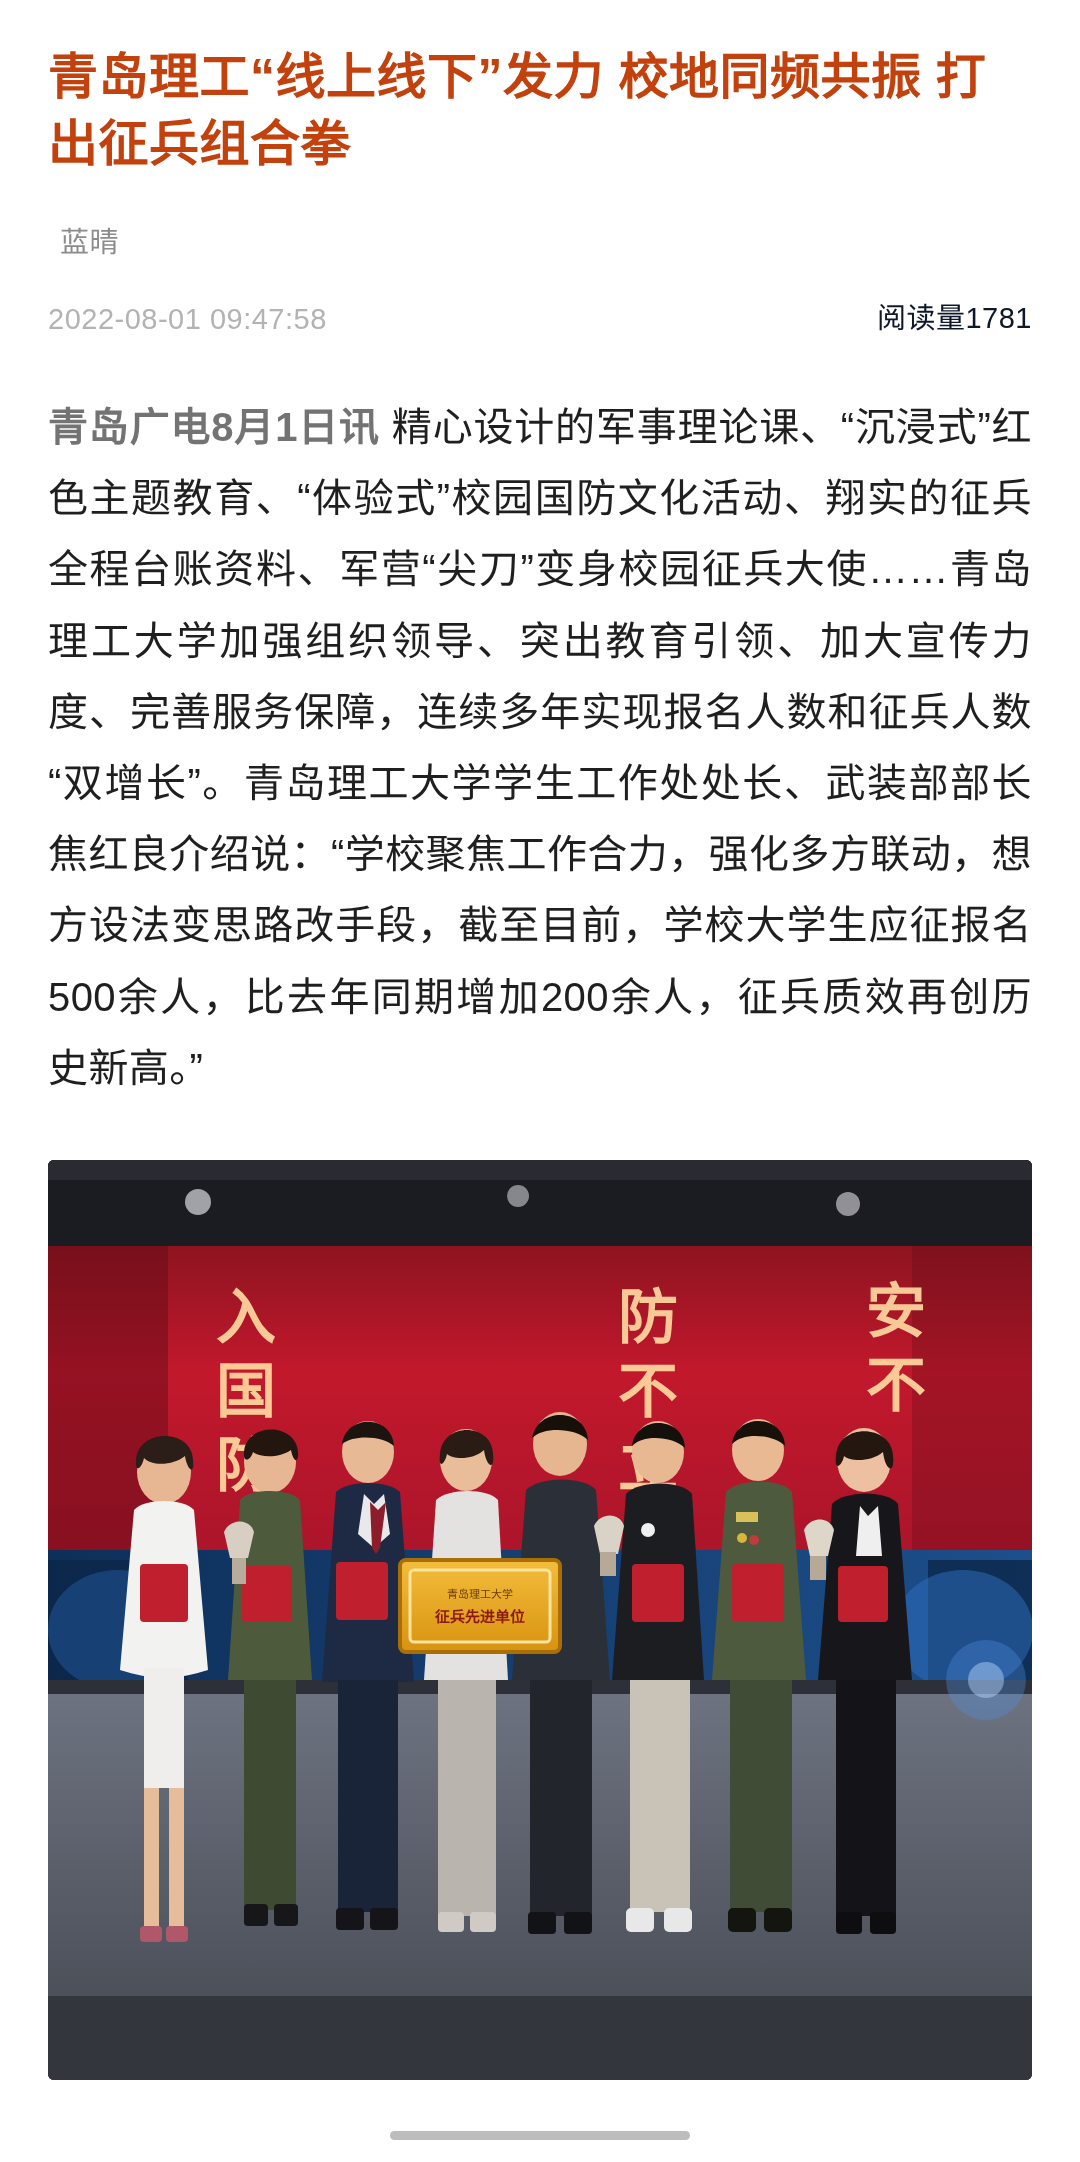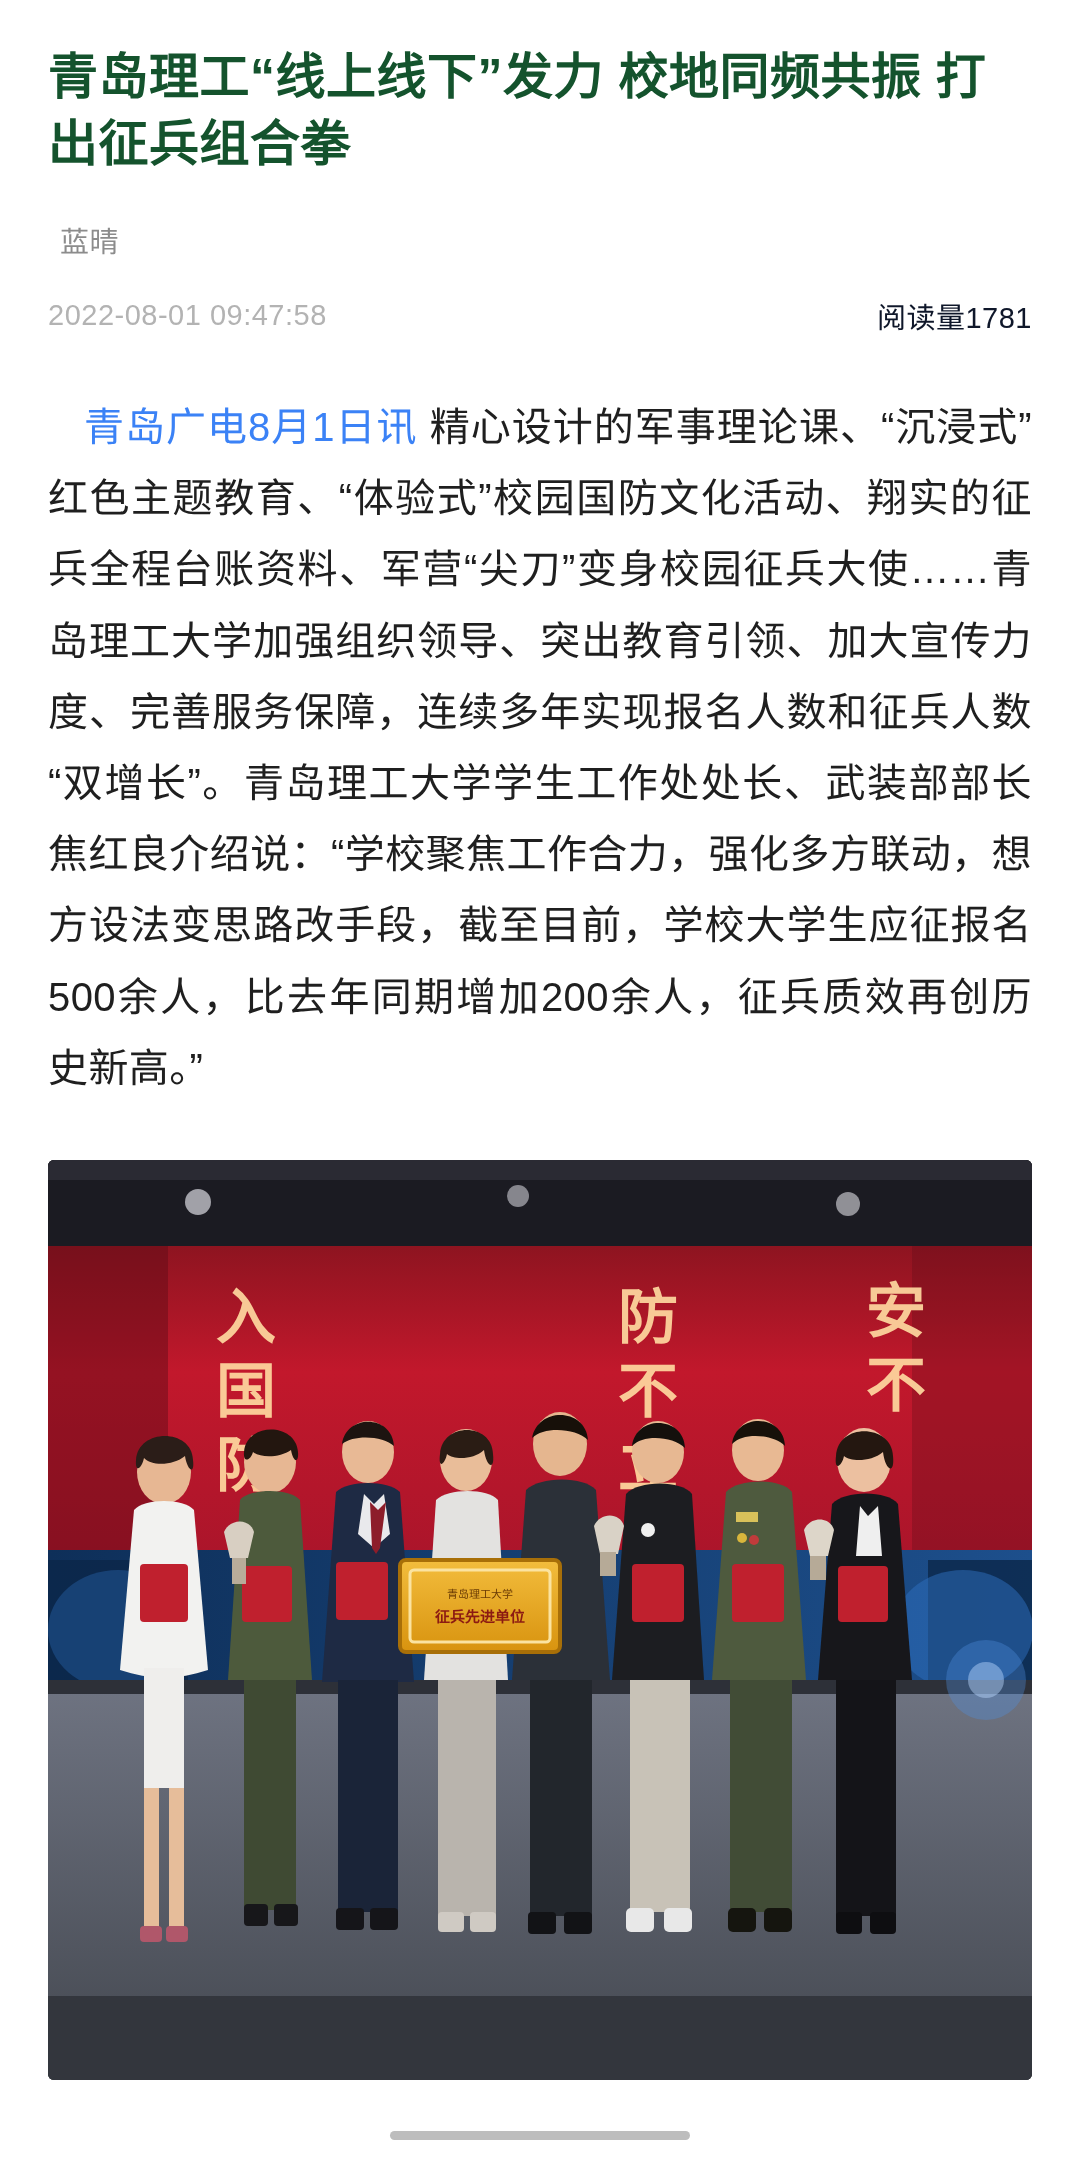--- a/index.html
+++ b/index.html
@@ -22,55 +22,54 @@
     box-sizing: border-box;
     padding: 44px 48px 0 48px;
     position: relative;
   }
 
   
   .article-title {
     font-size: 50px;
     line-height: 1.34;
     font-weight: bold;
-    color: #14532d;
+    color: #c2410c;
     letter-spacing: 0.5px;
     margin: 0 0 40px 0;
   }
   .source-line {
     font-size: 29px;
     color: #8c8c8c;
     margin: 0 0 34px 12px;
     letter-spacing: 0.5px;
   }
   .meta-row {
     display: flex;
     justify-content: space-between;
-    align-items: center;
+    align-items: flex-end;
     font-size: 29px;
     color: #b3b3b3;
     letter-spacing: 0.5px;
     margin-bottom: 56px;
   }
   .meta-row .read-count {
     color: #0f172a;
   }
 
   
   .article-body {
     font-size: 40px;
     line-height: 1.78;
     color: #1f1f1f;
     text-align: justify;
     letter-spacing: 0.4px;
   }
   .article-body .lead {
-    font-weight: normal;
-    color: #3b82f6;
-    margin-left: 36px;
+    font-weight: bold;
+    color: #737373;
   }
 
   
   .figure {
     margin: 56px 0 0 0;
     width: 984px;
     height: 920px;
     border-radius: 6px;
     overflow: hidden;
     position: relative;

